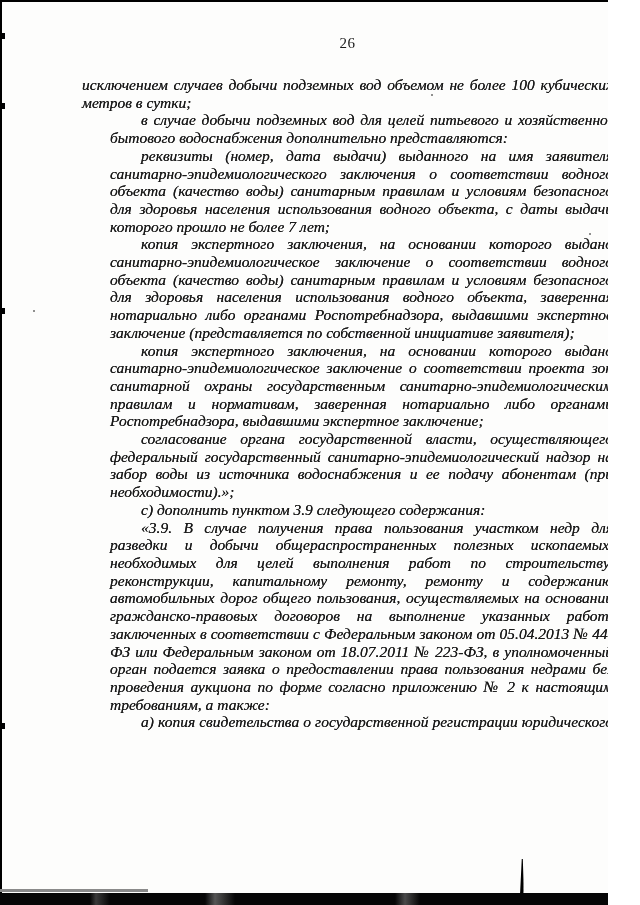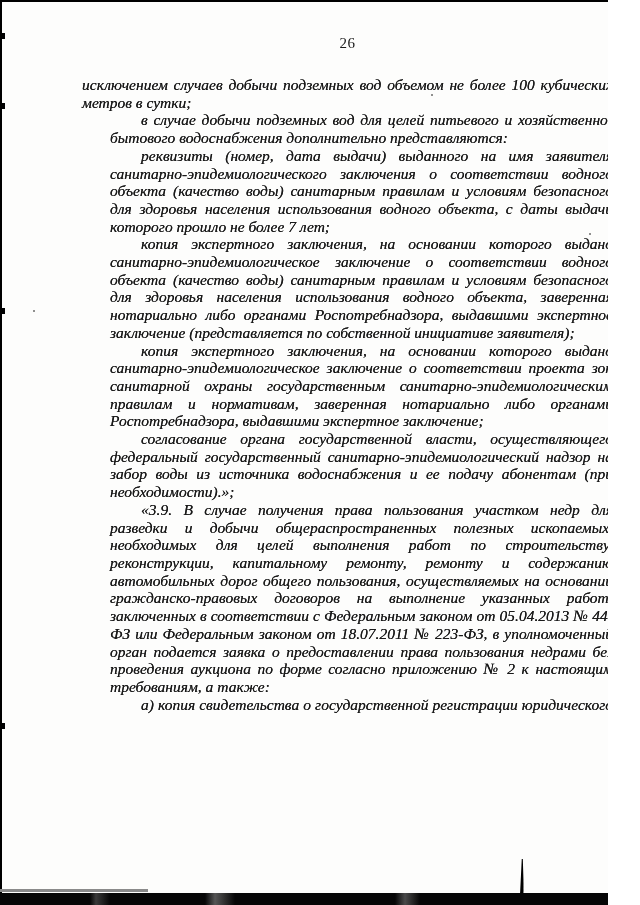--- a/index.html
+++ b/index.html
@@ -75,20 +75,21 @@
 
   <div class="page-number">26</div>
 
   <div class="content">
       <p class="">исключением случаев добычи подземных вод объемом не более 100 кубических метров в сутки;</p>
       <p class="indent">в случае добычи подземных вод для целей питьевого и хозяйственно-бытового водоснабжения дополнительно представляются:</p>
       <p class="indent">реквизиты (номер, дата выдачи) выданного на имя заявителя санитарно-эпидемиологического заключения о соответствии водного объекта (качество воды) санитарным правилам и условиям безопасного для здоровья населения использования водного объекта, с даты выдачи которого прошло не более 7 лет;</p>
       <p class="indent">копия экспертного заключения, на основании которого выдано санитарно-эпидемиологическое заключение о соответствии водного объекта (качество воды) санитарным правилам и условиям безопасного для здоровья населения использования водного объекта, заверенная нотариально либо органами Роспотребнадзора, выдавшими экспертное заключение (представляется по собственной инициативе заявителя);</p>
       <p class="indent">копия экспертного заключения, на основании которого выдано санитарно-эпидемиологическое заключение о соответствии проекта зон санитарной охраны государственным санитарно-эпидемиологическим правилам и нормативам, заверенная нотариально либо органами Роспотребнадзора, выдавшими экспертное заключение;</p>
       <p class="indent">согласование органа государственной власти, осуществляющего федеральный государственный санитарно-эпидемиологический надзор на забор воды из источника водоснабжения и ее подачу абонентам (при необходимости).»;</p>
+      <p class="indent">с) дополнить пунктом 3.9 следующего содержания:</p>
       <p class="indent">«3.9. В случае получения права пользования участком недр для разведки и добычи общераспространенных полезных ископаемых, необходимых для целей выполнения работ по строительству, реконструкции, капитальному ремонту, ремонту и содержанию автомобильных дорог общего пользования, осуществляемых на основании гражданско-правовых договоров на выполнение указанных работ, заключенных в соответствии с Федеральным законом от 05.04.2013 № 44-ФЗ или Федеральным законом от 18.07.2011 № 223-ФЗ, в уполномоченный орган подается заявка о предоставлении права пользования недрами без проведения аукциона по форме согласно приложению № 2 к настоящим требованиям, а также:</p>
       <p class="indent stretch">а) копия свидетельства о государственной регистрации юридического</p>
     </div>
 
   <div class="speck" style="left:33px; top:310px; width:2px; height:2px;"></div>
   <div class="speck" style="left:589px; top:233px; width:2px; height:2px;"></div>
   <div class="speck" style="left:431px; top:94px; width:2px; height:2px;"></div>
 
   <div class="stroke-mark"></div>
   <div class="bottom-gray"></div>

